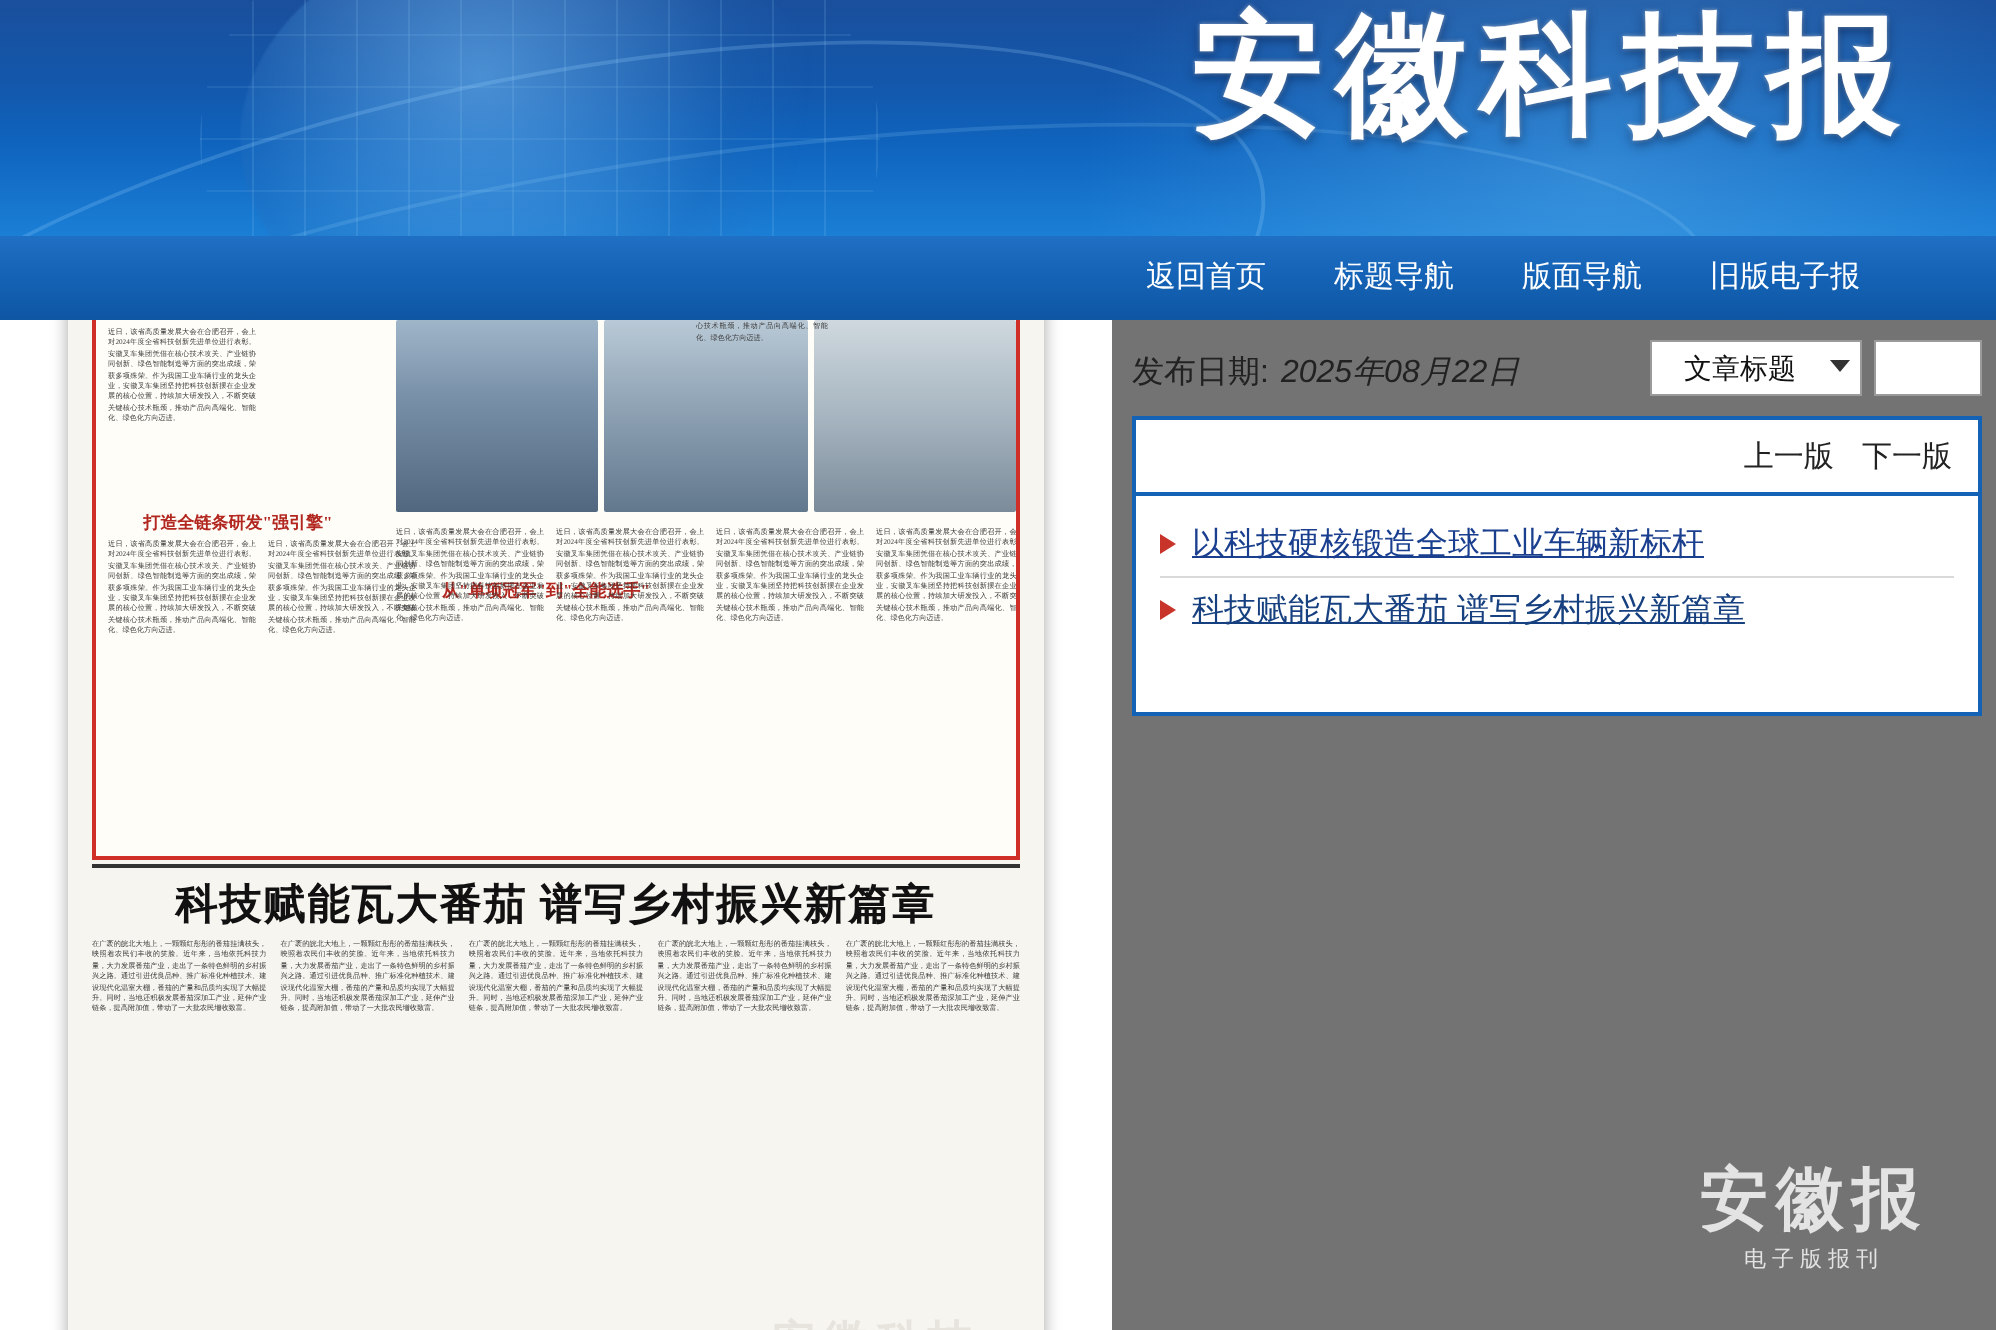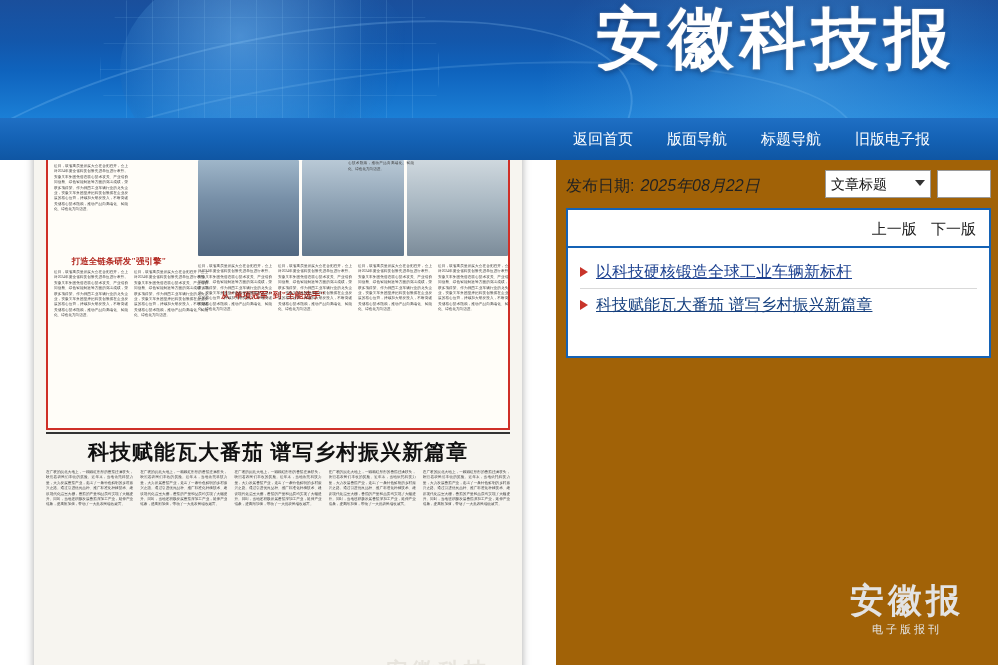--- a/index.html
+++ b/index.html
@@ -217,39 +217,39 @@
     font-size: 30px;
     letter-spacing: 4px;
     text-align: center;
   }
 
   
   .right-panel {
     position: absolute;
     left: 556px; top: 160px;
     width: 442px; height: 505px;
-    background: #a16207;
+    background: #737373;
   }
   .date-row {
     position: absolute;
     left: 10px; top: 10px;
     width: 425px; height: 32px;
     display: flex; align-items: center;
   }
   .date-label {
     font-size: 16px; color: #222; white-space: nowrap;
   }
   .select-box {
     position: absolute; right: 60px; top: 0;
     width: 106px; height: 28px;
     border: 1px solid #9a9a9a;
     background: #fff;
     font-size: 14px;
     color: #111;
-    padding: 0 22px 0 5px;
+    padding: 0 22px 0 16px;
     line-height: 26px;
     white-space: nowrap;
     overflow: hidden;
   }
   .select-arrow {
     position: absolute; right: 66px; top: 10px;
     width: 0; height: 0;
     border-left: 5px solid transparent;
     border-right: 5px solid transparent;
     border-top: 6px solid #333;
@@ -398,22 +398,22 @@
   <div class="glow-right"></div>
   <div class="globe"></div>
   <div class="grid-lines"></div>
   <div class="swoosh1"></div>
   <div class="swoosh2"></div>
   <div class="masthead">安徽科技报</div>
 </div>
 
 <div class="navbar">
   <div class="nav-item">返回首页</div>
+  <div class="nav-item">标题导航</div>
   <div class="nav-item">版面导航</div>
-  <div class="nav-item">标题导航</div>
   <div class="nav-item">旧版电子报</div>
 </div>
 
 <div class="right-panel">
 
   <div class="date-row">
     <span class="date-label">发布日期:</span>
     <span class="date-label" style="margin-left:6px;font-style:italic;">2025年08月22日</span>
 
     <div class="select-box">文章标题</div>

